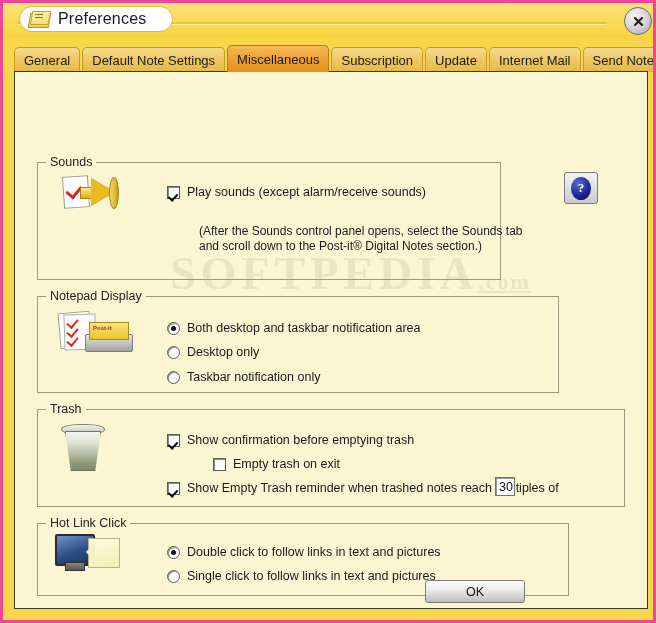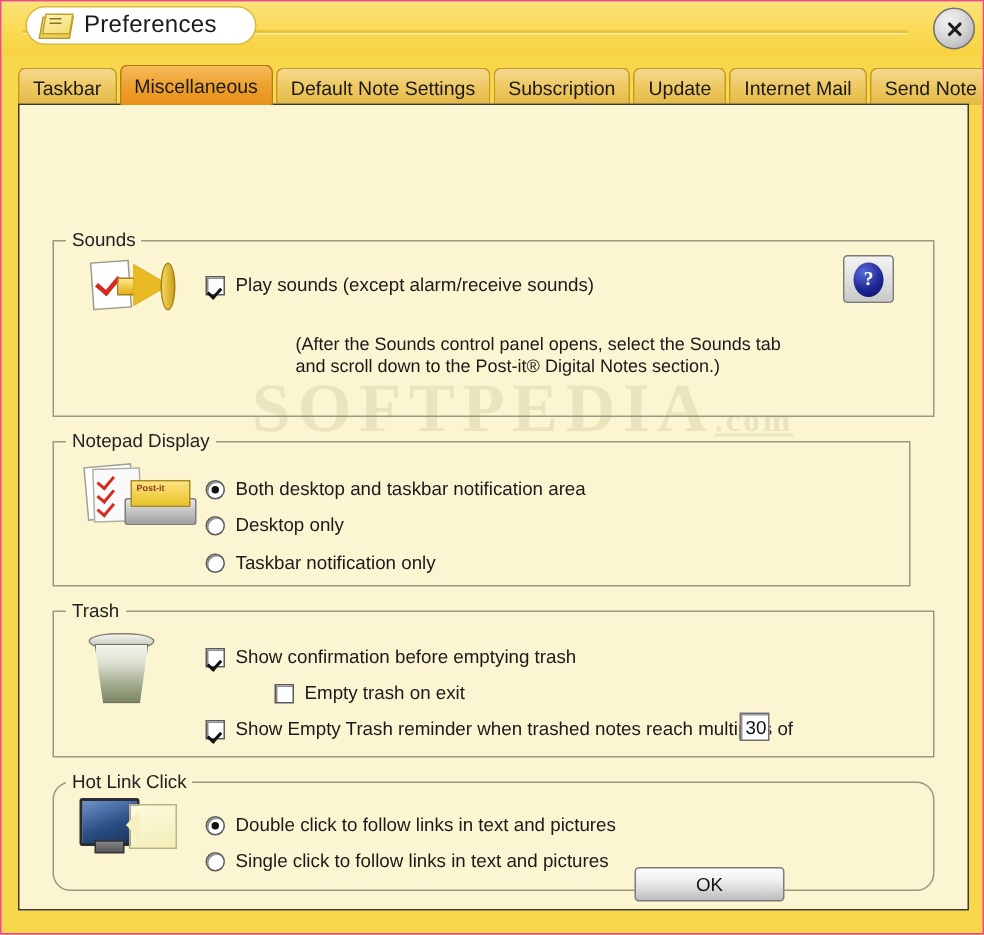--- a/index.html
+++ b/index.html
@@ -5,21 +5,21 @@
   html,body{margin:0;padding:0;}
   body{
     width:656px;height:623px;overflow:hidden;
     font-family:"Liberation Sans", sans-serif;
     background:#4f5b3a;
   }
   .window{
     position:absolute;left:0;top:0;width:656px;height:623px;
     box-sizing:border-box;
     background:#f9d74b;
-    border:1px solid #ec4899;
+    border:3px solid #ec4899;
     overflow:hidden;
   }
   
   .titlebar{
     position:absolute;left:0;top:0;width:656px;height:36px;
     background:linear-gradient(180deg,#fbe27a 0%,#fada55 55%,#f7d23f 100%);
   }
   .title-rule{
     position:absolute;left:14px;top:19px;width:590px;height:2px;
     background:#e8c43c;border-bottom:1px solid #fff0a8;
@@ -106,26 +106,26 @@
   .group{
     position:absolute;
     border:1px solid #9a9a80;
     box-sizing:border-box;
   }
   .group > .legend{
     position:absolute;left:8px;top:-8px;
     background:#fbf5d2;padding:0 4px;
     font-size:12.5px;color:#222;
   }
-  #grp-sounds{left:22px;top:90px;width:588px;height:118px;}
-  #grp-notepad{left:22px;top:224px;width:572px;height:97px;}
+  #grp-sounds{left:22px;top:90px;width:464px;height:118px;}
+  #grp-notepad{left:22px;top:224px;width:522px;height:97px;}
   #grp-trash{left:22px;top:337px;width:588px;height:98px;}
-  #grp-hotlink{left:22px;top:451px;width:588px;height:73px;border-radius:12px;}
-  
-  .row{position:absolute;display:flex;align-items:center;}
+  #grp-hotlink{left:22px;top:451px;width:532px;height:73px;}
+  
+  .row{position:absolute;display:flex;align-items:center;margin-left:28px;}
   .cb, .rb{
     width:13px;height:13px;flex:0 0 auto;margin-right:7px;
     box-sizing:border-box;position:relative;cursor:pointer;
   }
   .cb{
     background:#ffffff;
     border:1px solid #5a5a5a;
     box-shadow:inset 1px 1px 0 #8f8f8f;
   }
   .cb.checked::after{
@@ -294,23 +294,23 @@
 
     <div class="close-btn">
       <svg width="13" height="13" viewBox="0 0 13 13" aria-hidden="true">
         <line x1="3" y1="3" x2="10" y2="10" stroke="#1c1c1c" stroke-width="2.1" stroke-linecap="round"></line>
         <line x1="10" y1="3" x2="3" y2="10" stroke="#1c1c1c" stroke-width="2.1" stroke-linecap="round"></line>
       </svg>
     </div>
   </div>
 
   <div class="tabstrip">
-    <div class="tab">Taskbar</div>
+    <div class="tab">General</div>
+    <div class="tab">Default Note Settings</div>
     <div class="tab active">Miscellaneous</div>
-    <div class="tab">Default Note Settings</div>
     <div class="tab">Subscription</div>
     <div class="tab">Update</div>
     <div class="tab">Internet Mail</div>
     <div class="tab">Send Note</div>
 
   </div>
 
   <div class="page">
 
     <div class="watermark">

